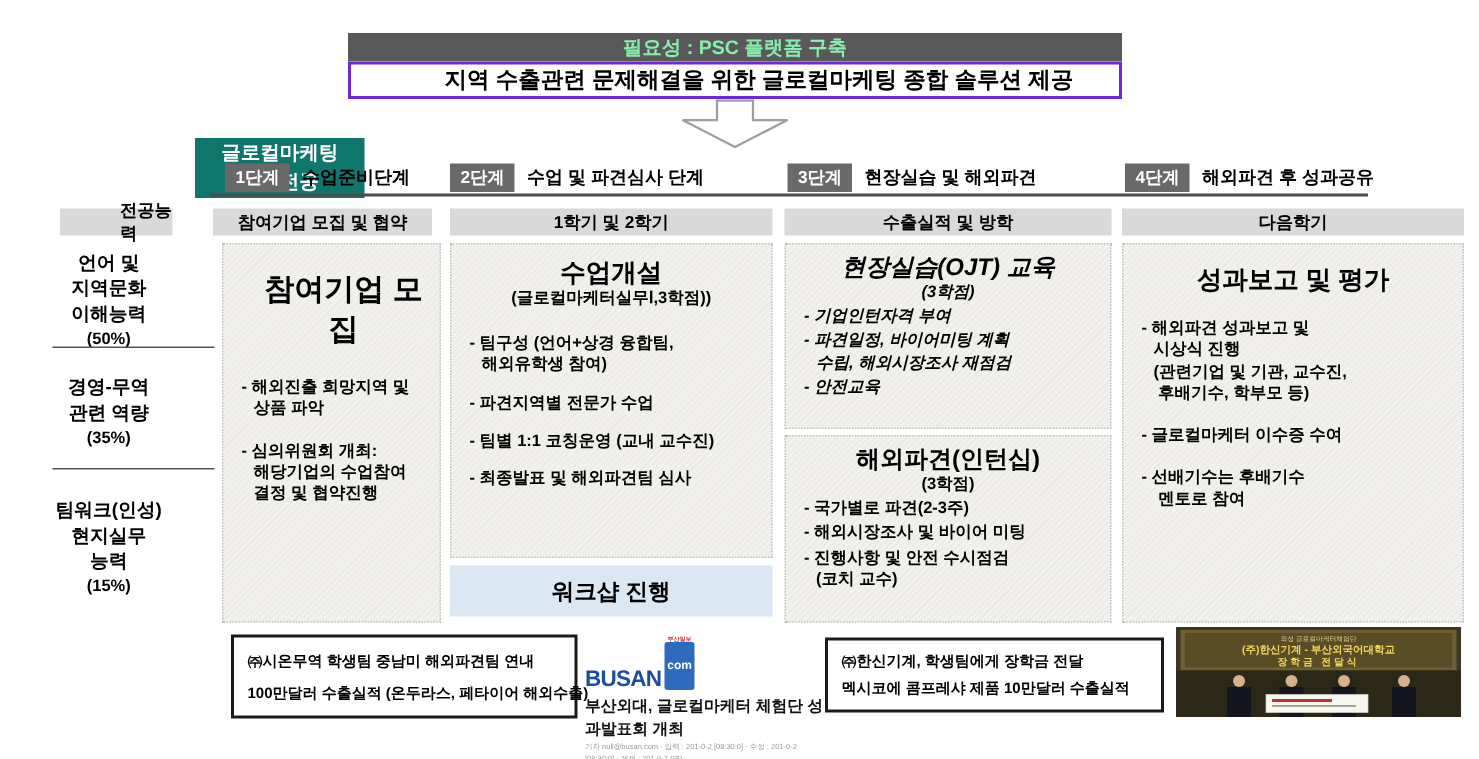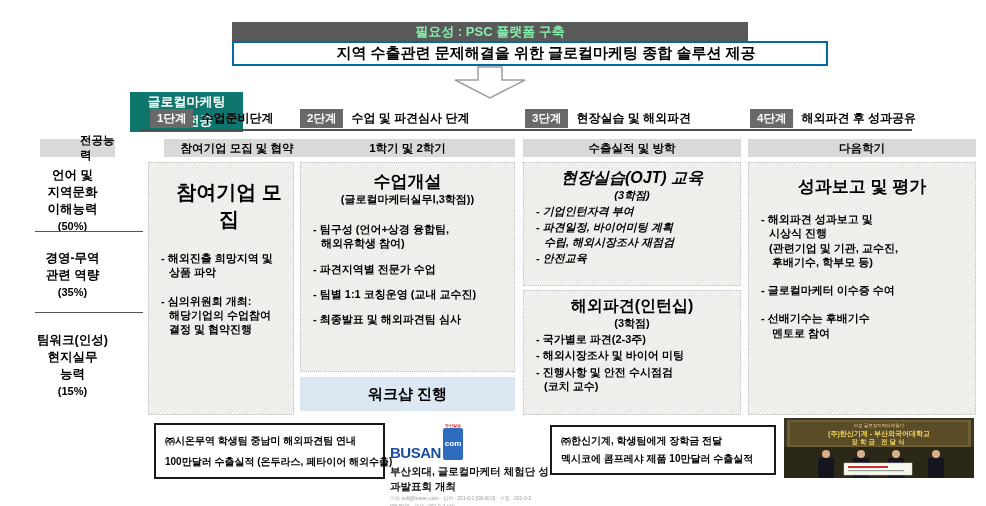--- a/index.html
+++ b/index.html
@@ -6,21 +6,21 @@
   html,body { background:#fff; }
   body { font-family: "Liberation Sans", sans-serif; }
   #canvas { position: relative; width: 986px; height: 506px; background: #fff; overflow: hidden; }
 
   .abs { position: absolute; }
   .pre { white-space: pre-line; }
 
   
   .necessity { left:232px; top:22px; width:516px; height:19px; background:#595959; color:#86efac;
                font-size:13px; font-weight:bold; display:flex; align-items:center; justify-content:center; }
-  .solution  { left:232px; top:41px; width:596px; height:25px; background:#fff; border:2px solid #0369a1;
+  .solution  { left:232px; top:41px; width:516px; height:25px; background:#fff; border:2px solid #6d28d9;
                color:#000; font-size:15px; font-weight:bold; display:flex; align-items:center; justify-content:center;padding-left:32px; }
   .big-arrow { left:440px; top:66px; }
 
   
   .program-box { left:130px; top:92px; width:113px; height:40px; background:#0f766e; color:#fff;
                  font-size:13px; font-weight:bold; line-height:1.45; display:flex; align-items:center; justify-content:center; text-align:center; }
   .stage { top:108px; height:20px; display:flex; align-items:center; gap:8px; }
   .stage-chip { background:#696969; color:#fff; font-size:11.5px; font-weight:bold; padding:2px 7px; }
   .stage-name { color:#000; font-size:12px; font-weight:bold; white-space:nowrap; }
   .stage-line { left:140px; top:129px; width:772px; height:2px; background:#4d4d4d; }
@@ -87,21 +87,21 @@
     <span class="stage-chip">3단계</span>
     <span class="stage-name">현장실습 및 해외파견</span>
   </div>
   <div class="abs stage" style="left:750px;">
     <span class="stage-chip">4단계</span>
     <span class="stage-name">해외파견 후 성과공유</span>
   </div>
   <div class="abs stage-line"></div>
 
   <div class="abs subhdr" style="left:40px; width:75px;padding-left:40px;">전공능력</div>
-  <div class="abs subhdr" style="left:164px; width:146px;">참여기업 모집 및 협약</div>
+  <div class="abs subhdr" style="left:142px; width:146px;">참여기업 모집 및 협약</div>
   <div class="abs subhdr" style="left:300px; width:215px;">1학기 및 2학기</div>
   <div class="abs subhdr" style="left:523px; width:218px;">수출실적 및 방학</div>
   <div class="abs subhdr" style="left:748px; width:228px;">다음학기</div>
 
   <div class="abs comp" style="top:167px;">
     <div class="nm pre">언어 및
 지역문화
 이해능력</div>
     <div class="wt">(50%)</div>
   </div>

